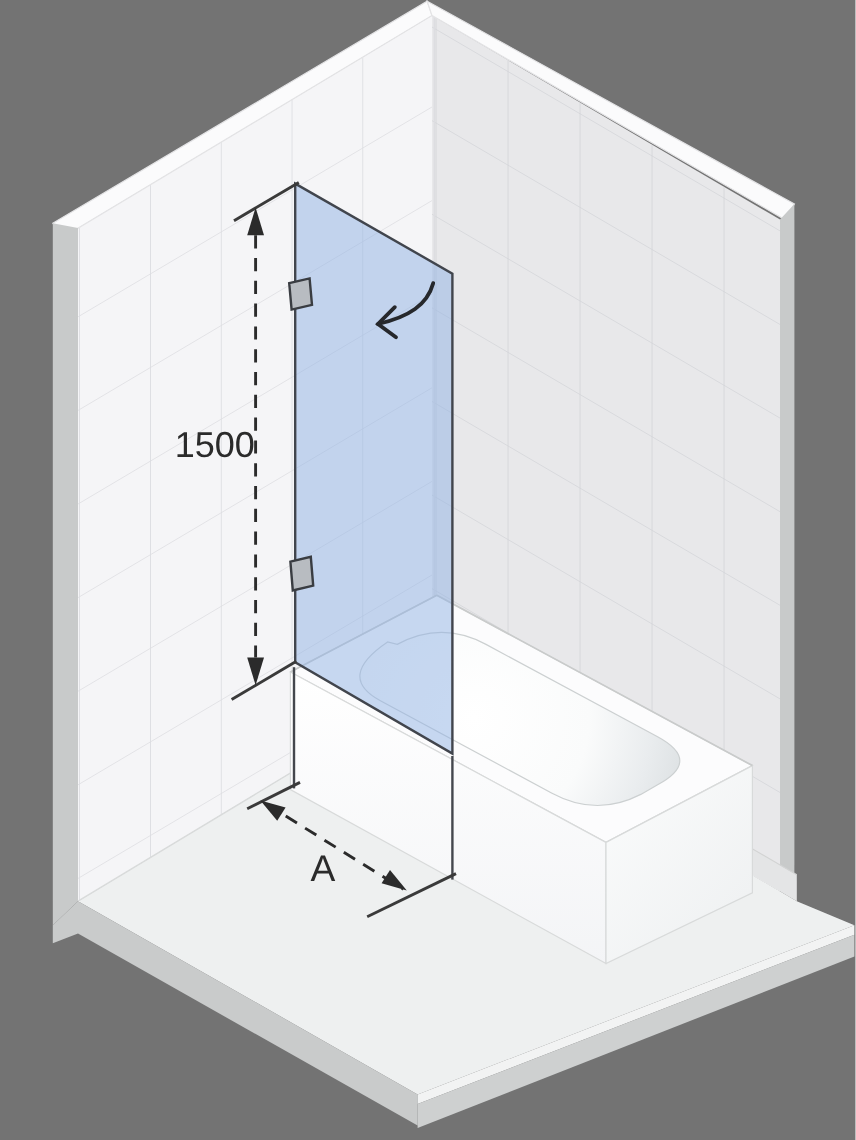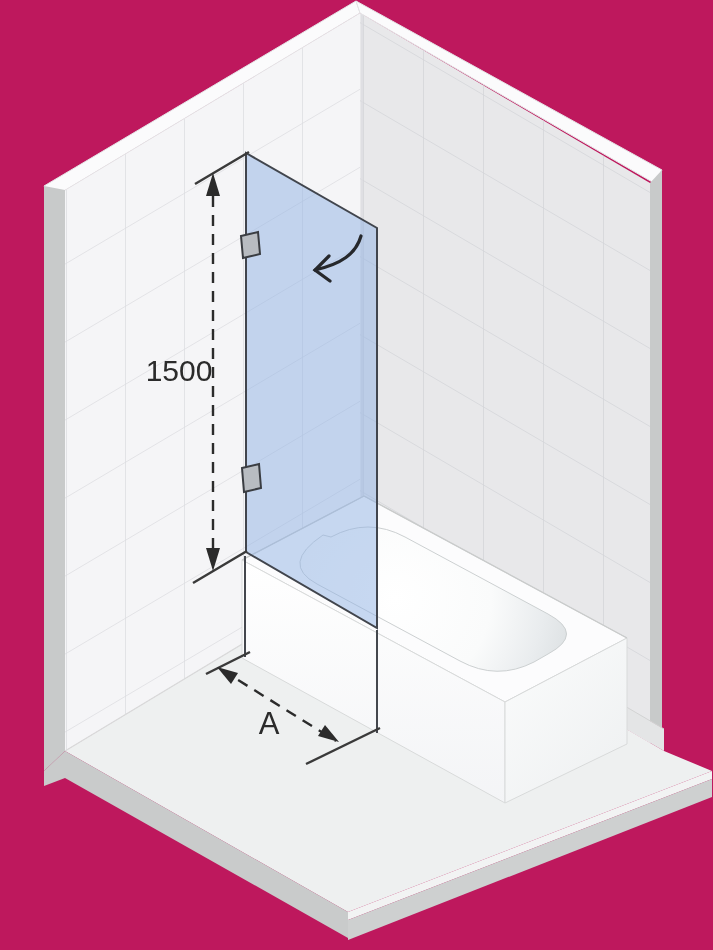--- a/index.html
+++ b/index.html
@@ -1,16 +1,16 @@
 <!DOCTYPE html>
 <html><head>
 <meta charset="utf-8">
 <style>
   html,body{margin:0;padding:0;background:#ffffff;}
-  .stage{width:713px;height:950px;position:relative;background:#be185d;overflow:hidden;}
+  .stage{width:713px;height:950px;position:relative;background:#737373;overflow:hidden;}
   svg{display:block;}
   text{font-family:"Liberation Sans", sans-serif;}
   .dim-label{font-size:30px;}
   .dim-label-a{font-size:31px;}
 </style>
 </head>
 <body>
 
 <div class="stage">
 <svg width="713" height="950" viewBox="0 0 713 950">

